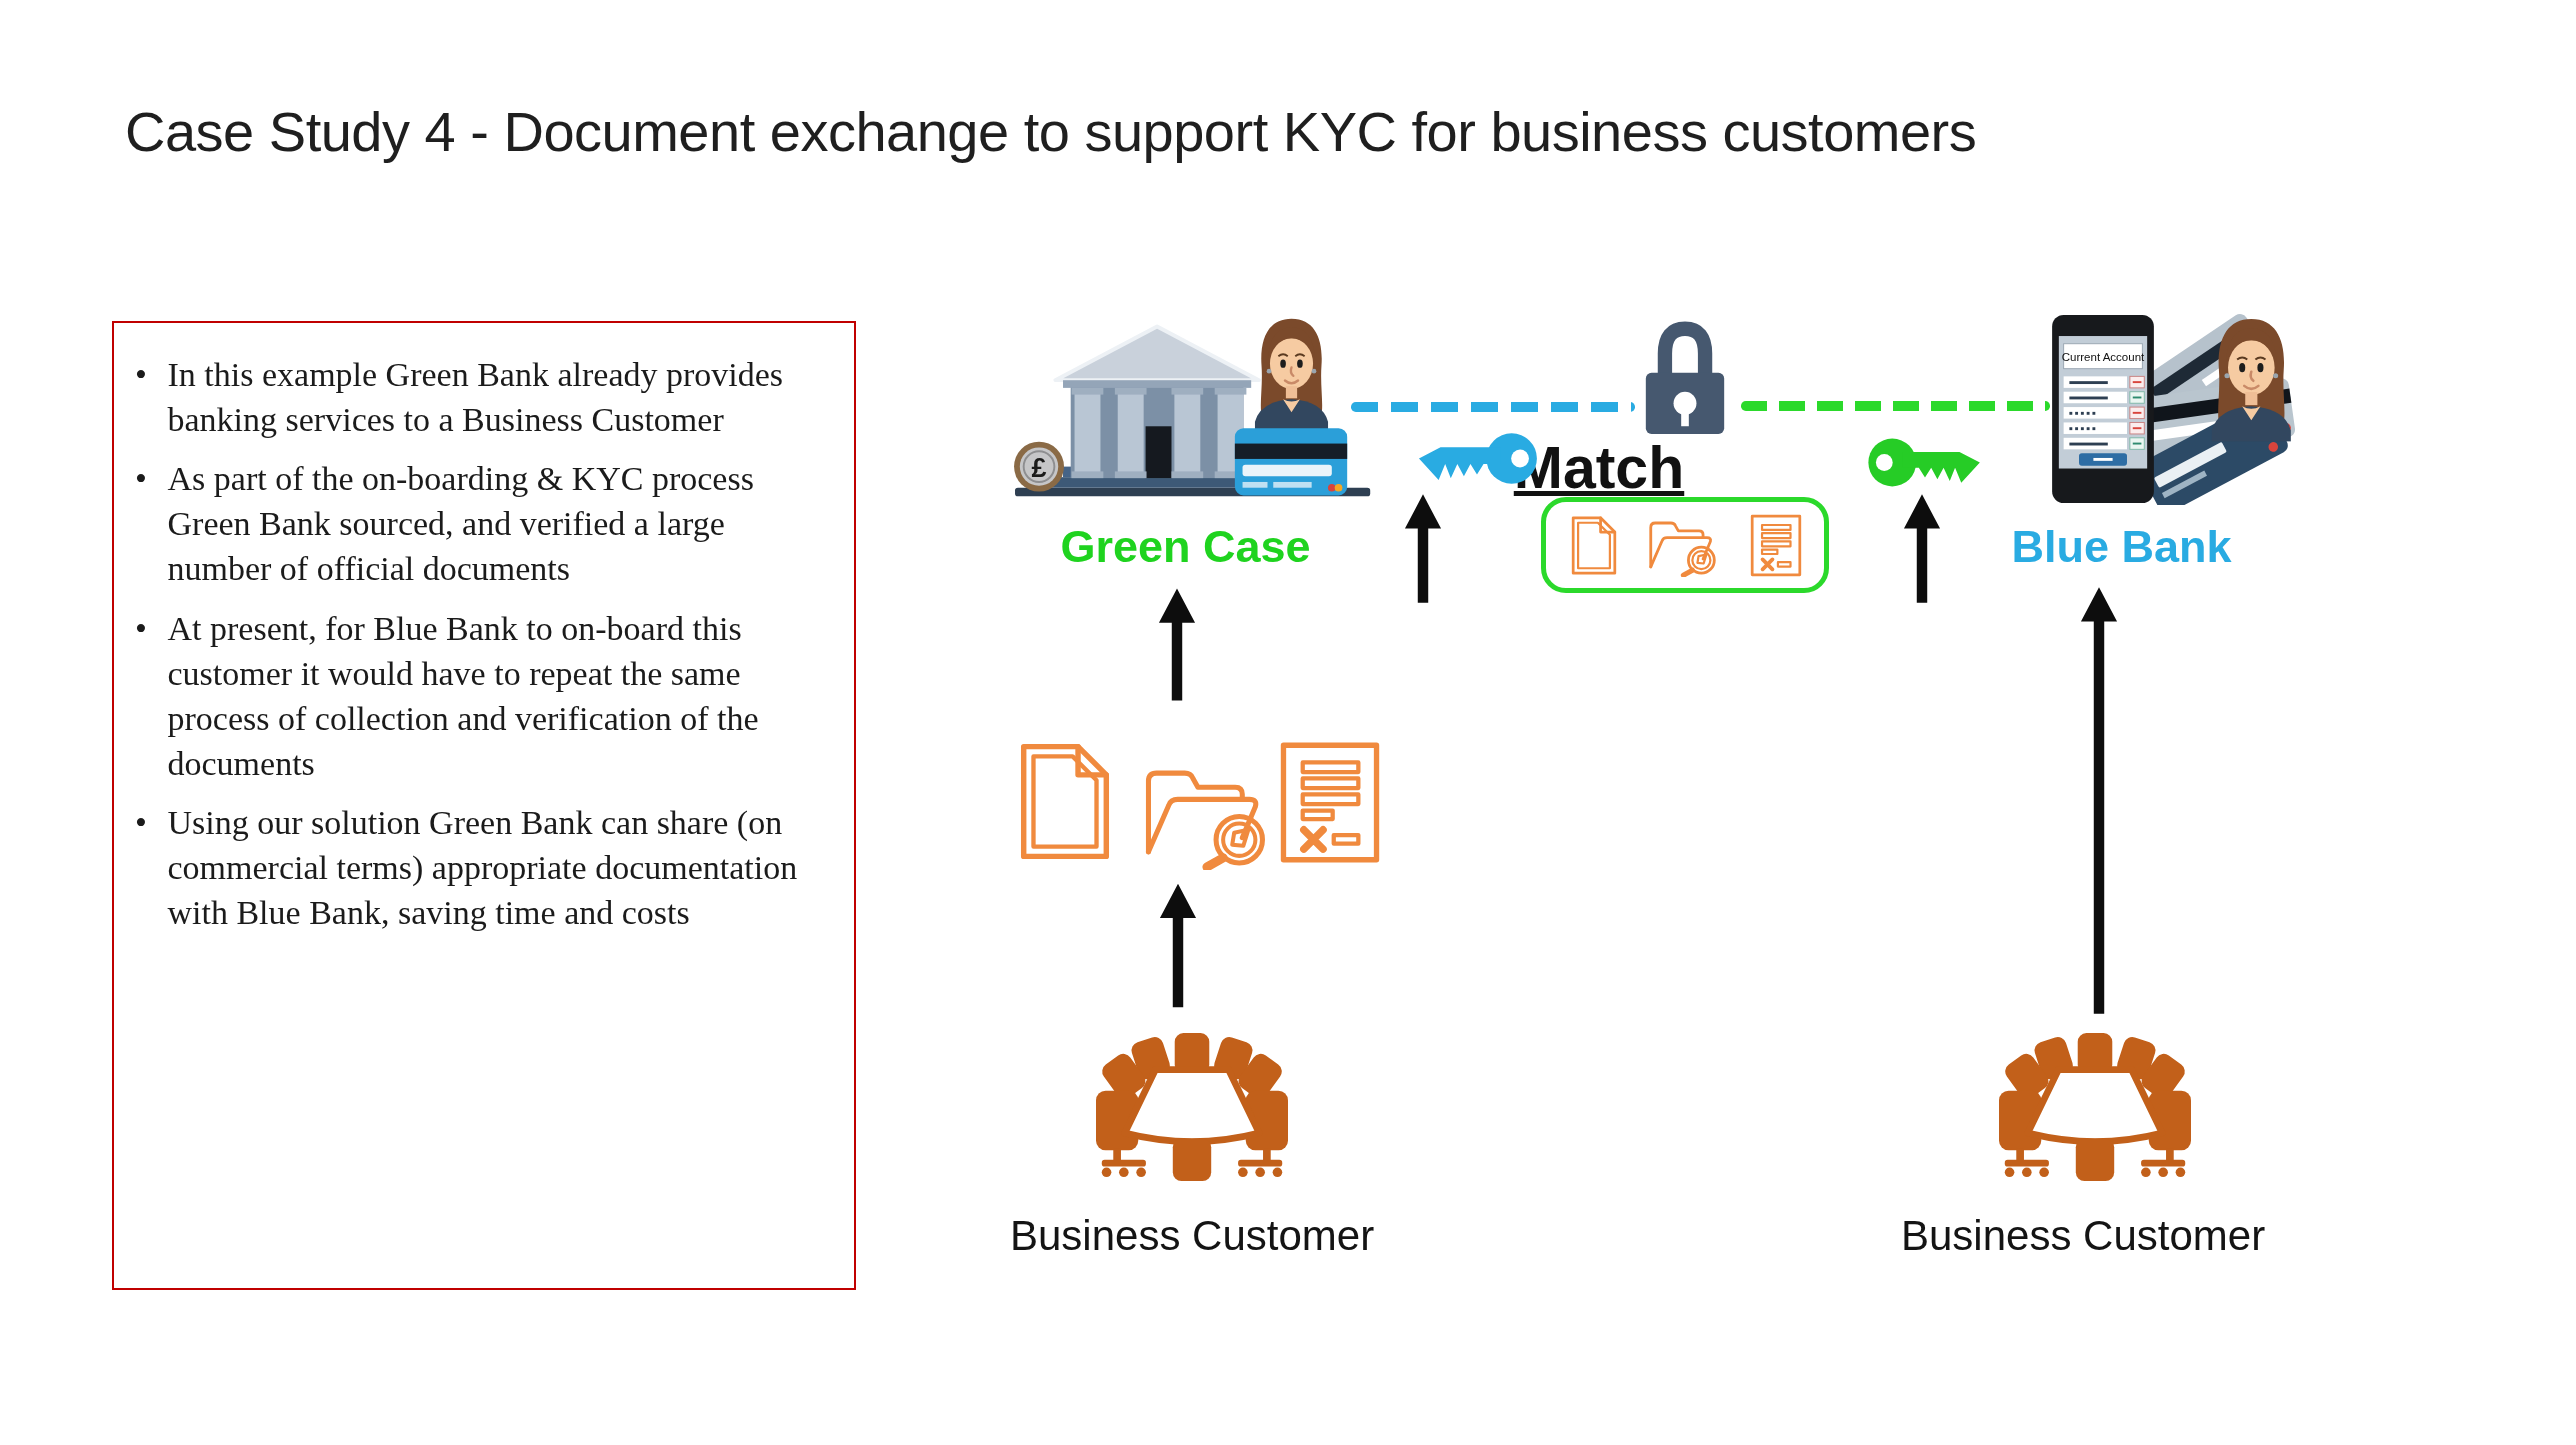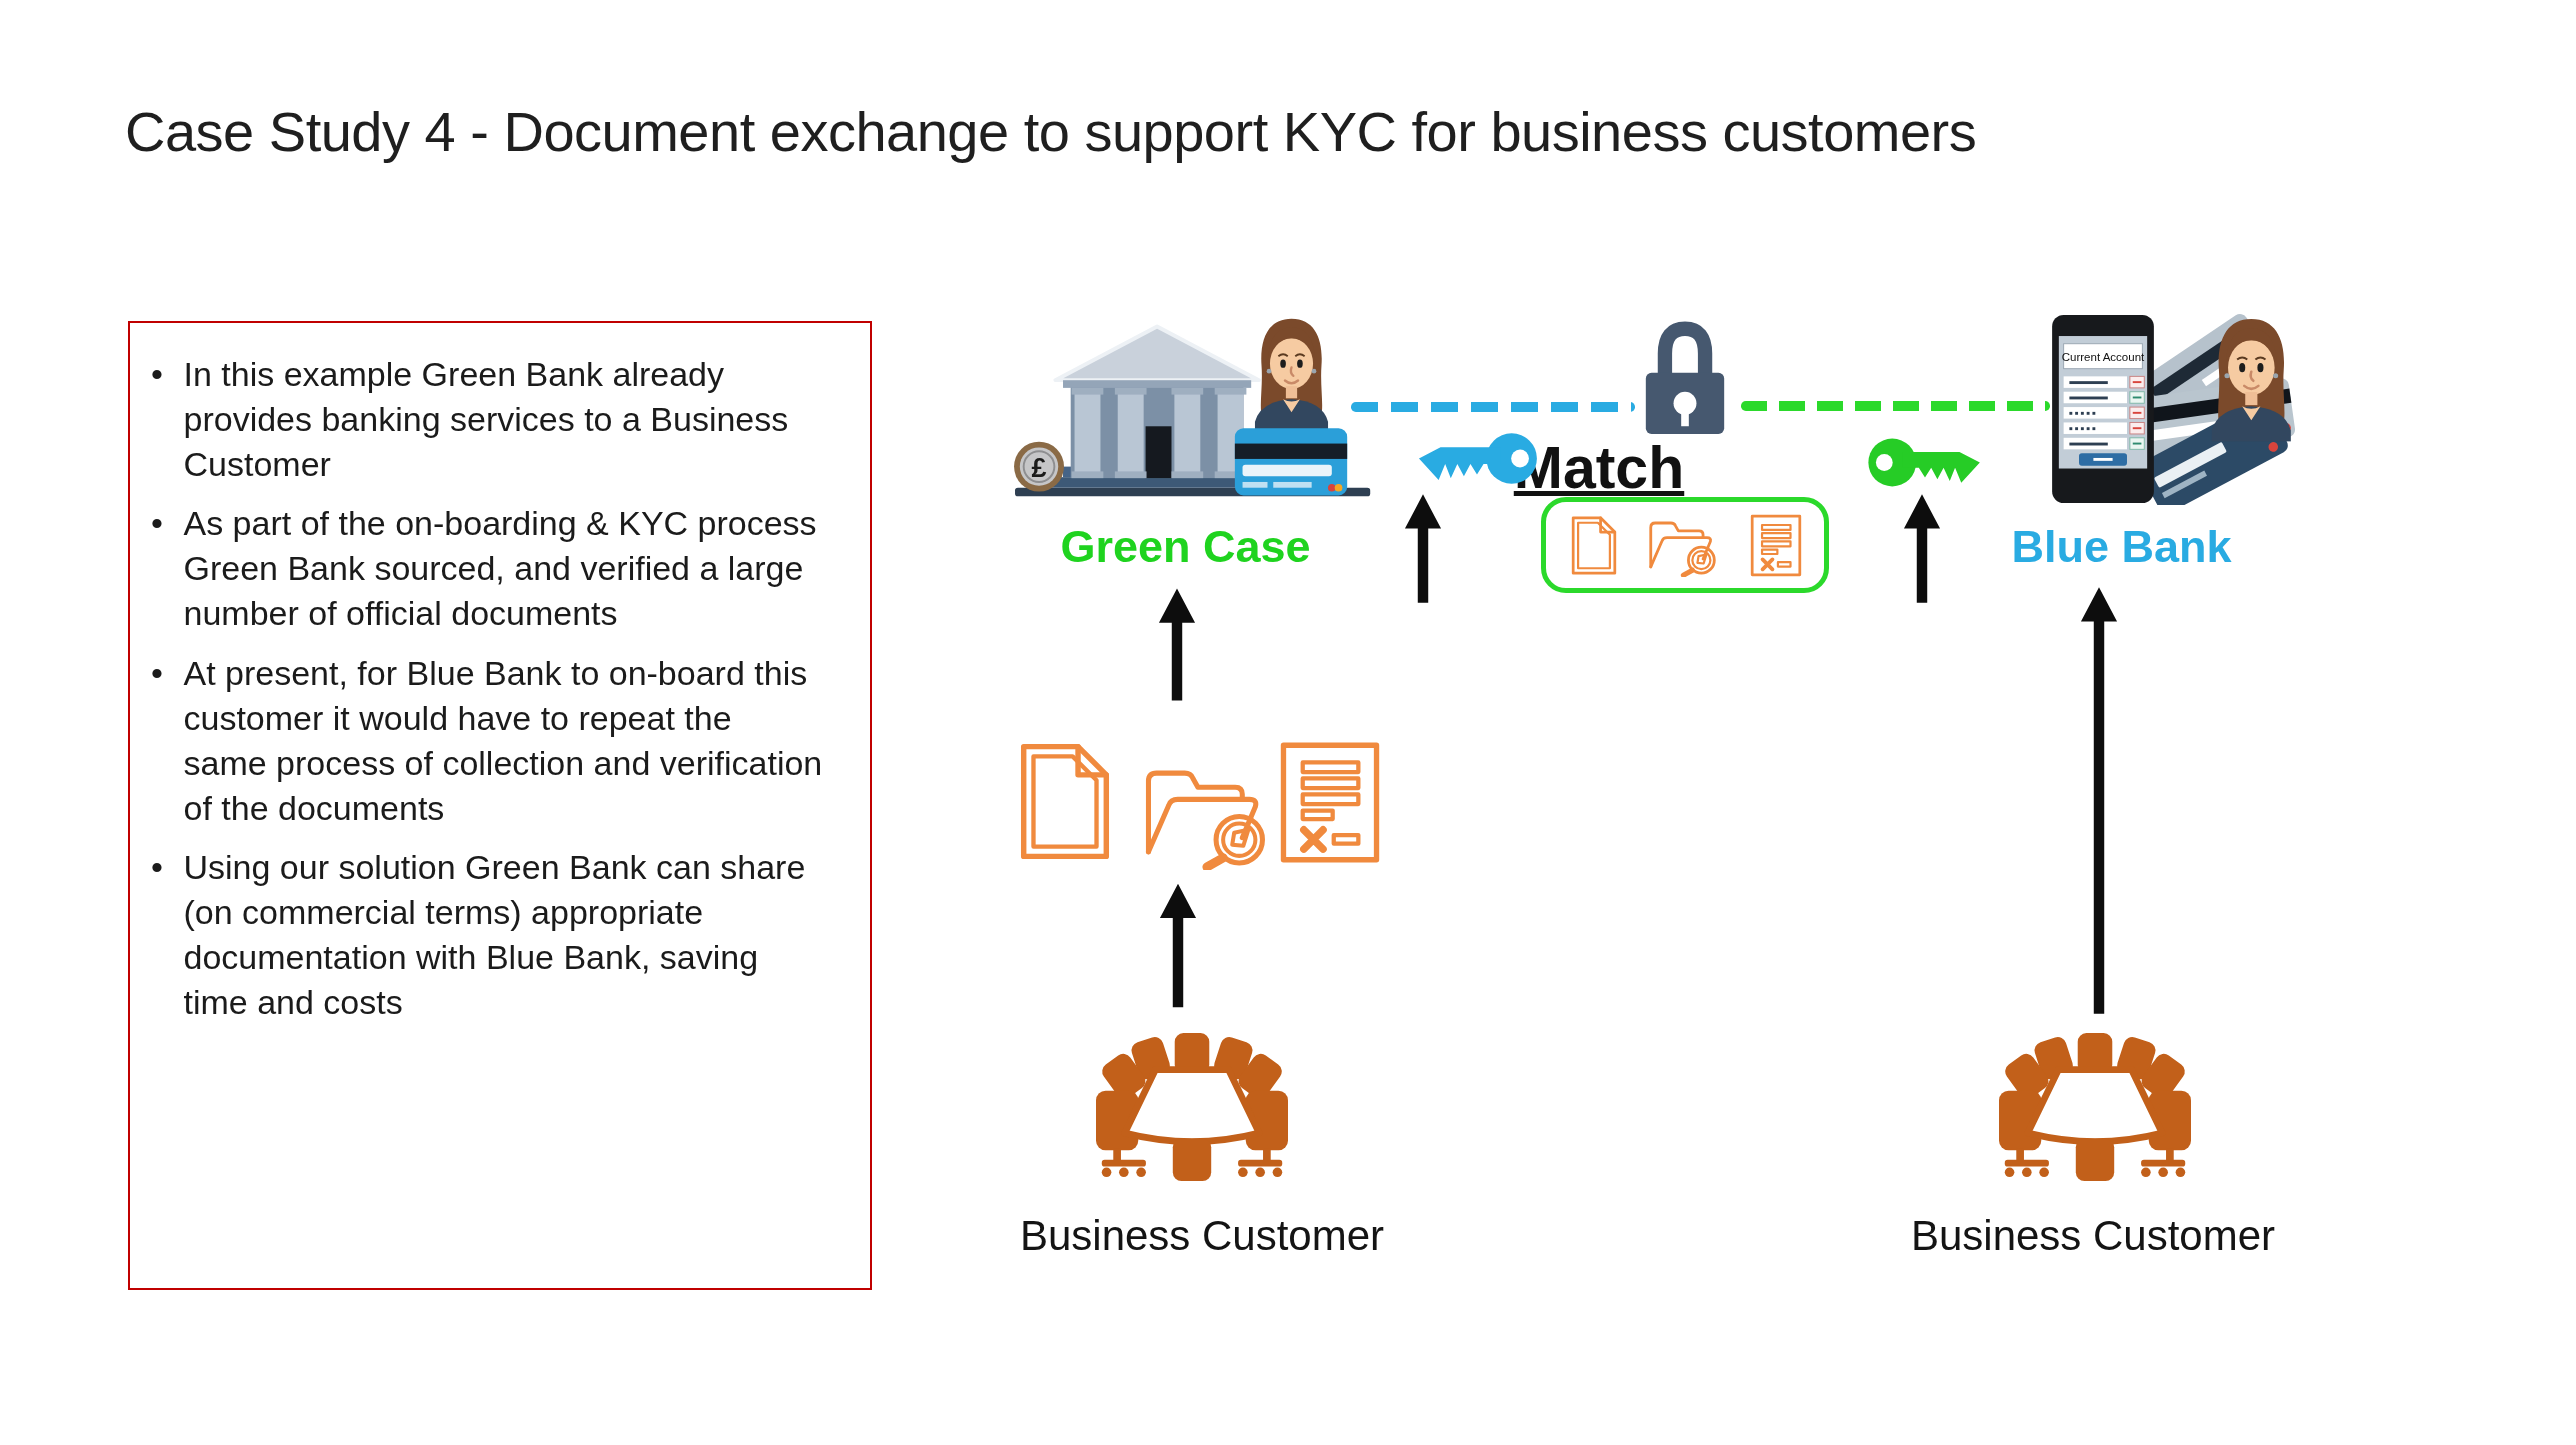--- a/index.html
+++ b/index.html
@@ -1,28 +1,28 @@
 <!DOCTYPE html>
 <html><head>
 <meta charset="utf-8">
 <style>
   html,body{margin:0;padding:0;background:#fff;}
   .canvas{position:relative;width:2576px;height:1446px;background:#fff;overflow:hidden;
           font-family:"Liberation Sans",sans-serif;color:#1c1c1c;padding-left:21px;}
   .abs{position:absolute;}
   .page-title{left:125px;top:99px;font-size:56px;letter-spacing:-0.5px;color:#1f1f1f;white-space:nowrap;}
-  .notes-box{left:128px;top:321px;width:740px;height:965px;border:2.9px solid #C00000;}
+  .notes-box{left:112px;top:321px;width:740px;height:965px;border:2.9px solid #C00000;font-family:Liberation Serif, serif;}
   .notes-box ul{margin:0;padding:29px 46px 0 11.5px;list-style:none;}
   .notes-box li{position:relative;padding-left:42px;margin-bottom:14.4px;font-size:34px;line-height:45px;color:#1b1b1b;}
   .notes-box li::before{content:"\2022";position:absolute;left:9.6px;top:0;}
   .lbl{position:absolute;text-align:center;font-weight:bold;}
   .bank-label{left:1003px;top:521px;width:365px;font-size:45px;color:#1FD31F;}
   .bluebank-label{left:1939px;top:521px;width:365px;font-size:45px;color:#29ABE2;}
   .match-label{left:1460px;top:434px;width:278px;font-size:59px;color:#111;text-decoration:underline;}
-  .bc-label{position:absolute;text-align:center;font-size:42px;color:#141414;font-weight:normal;}
+  .bc-label{position:absolute;text-align:left;font-size:42px;color:#141414;font-weight:normal;}
   .bc-left{left:1010px;top:1212px;width:384px;}
   .bc-right{left:1901px;top:1212px;width:384px;}
   .dash{position:absolute;height:9.6px;border-radius:4.8px;}
   .dash-blue{left:1351px;top:402px;width:284px;
     background:repeating-linear-gradient(90deg,#29ABE2 0 27px,rgba(0,0,0,0) 27px 40px);}
   .dash-green{left:1741px;top:401px;width:309px;
     background:repeating-linear-gradient(90deg,#2BD92B 0 26px,rgba(0,0,0,0) 26px 38px);}
   .docs-box{left:1541px;top:497px;width:278px;height:86px;border:5.8px solid #2BD92B;border-radius:25px;
     display:flex;align-items:center;justify-content:center;gap:25px;}
   .arrow{position:absolute;}

